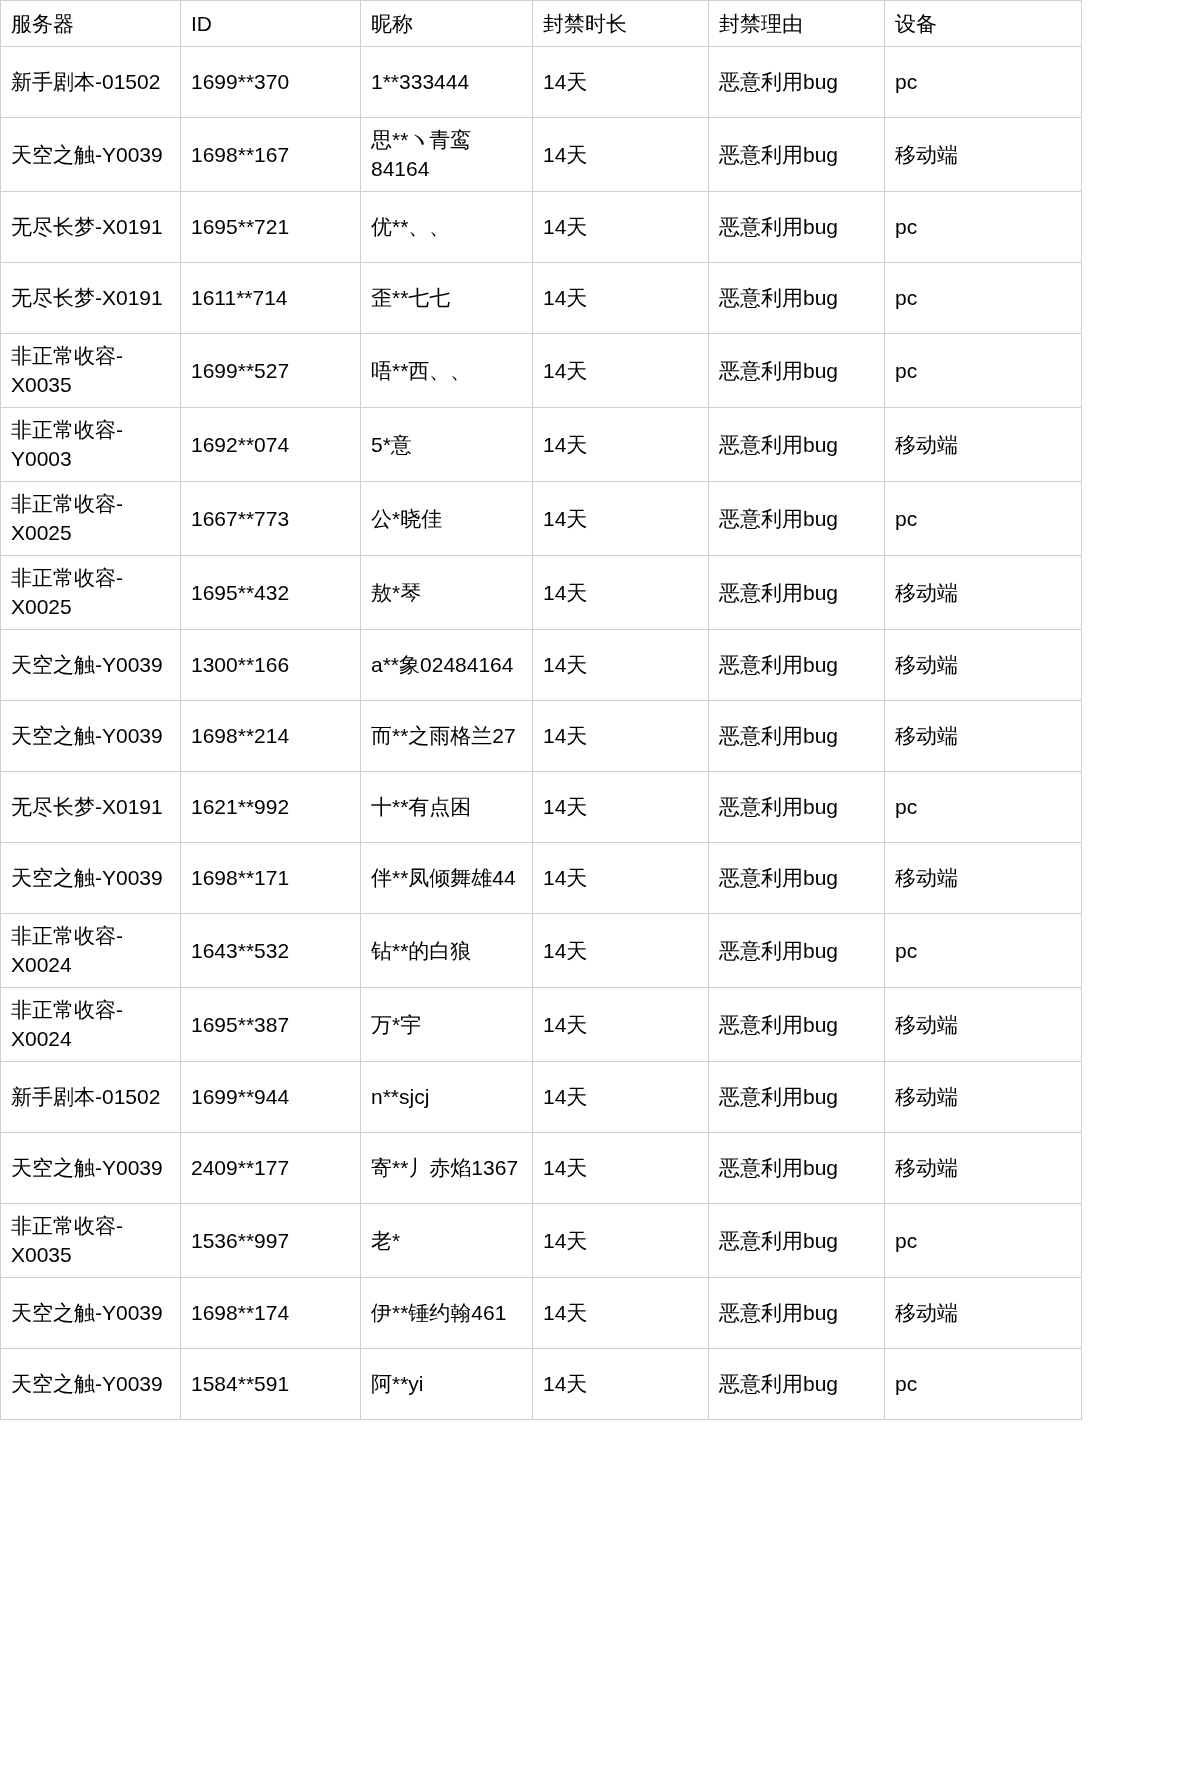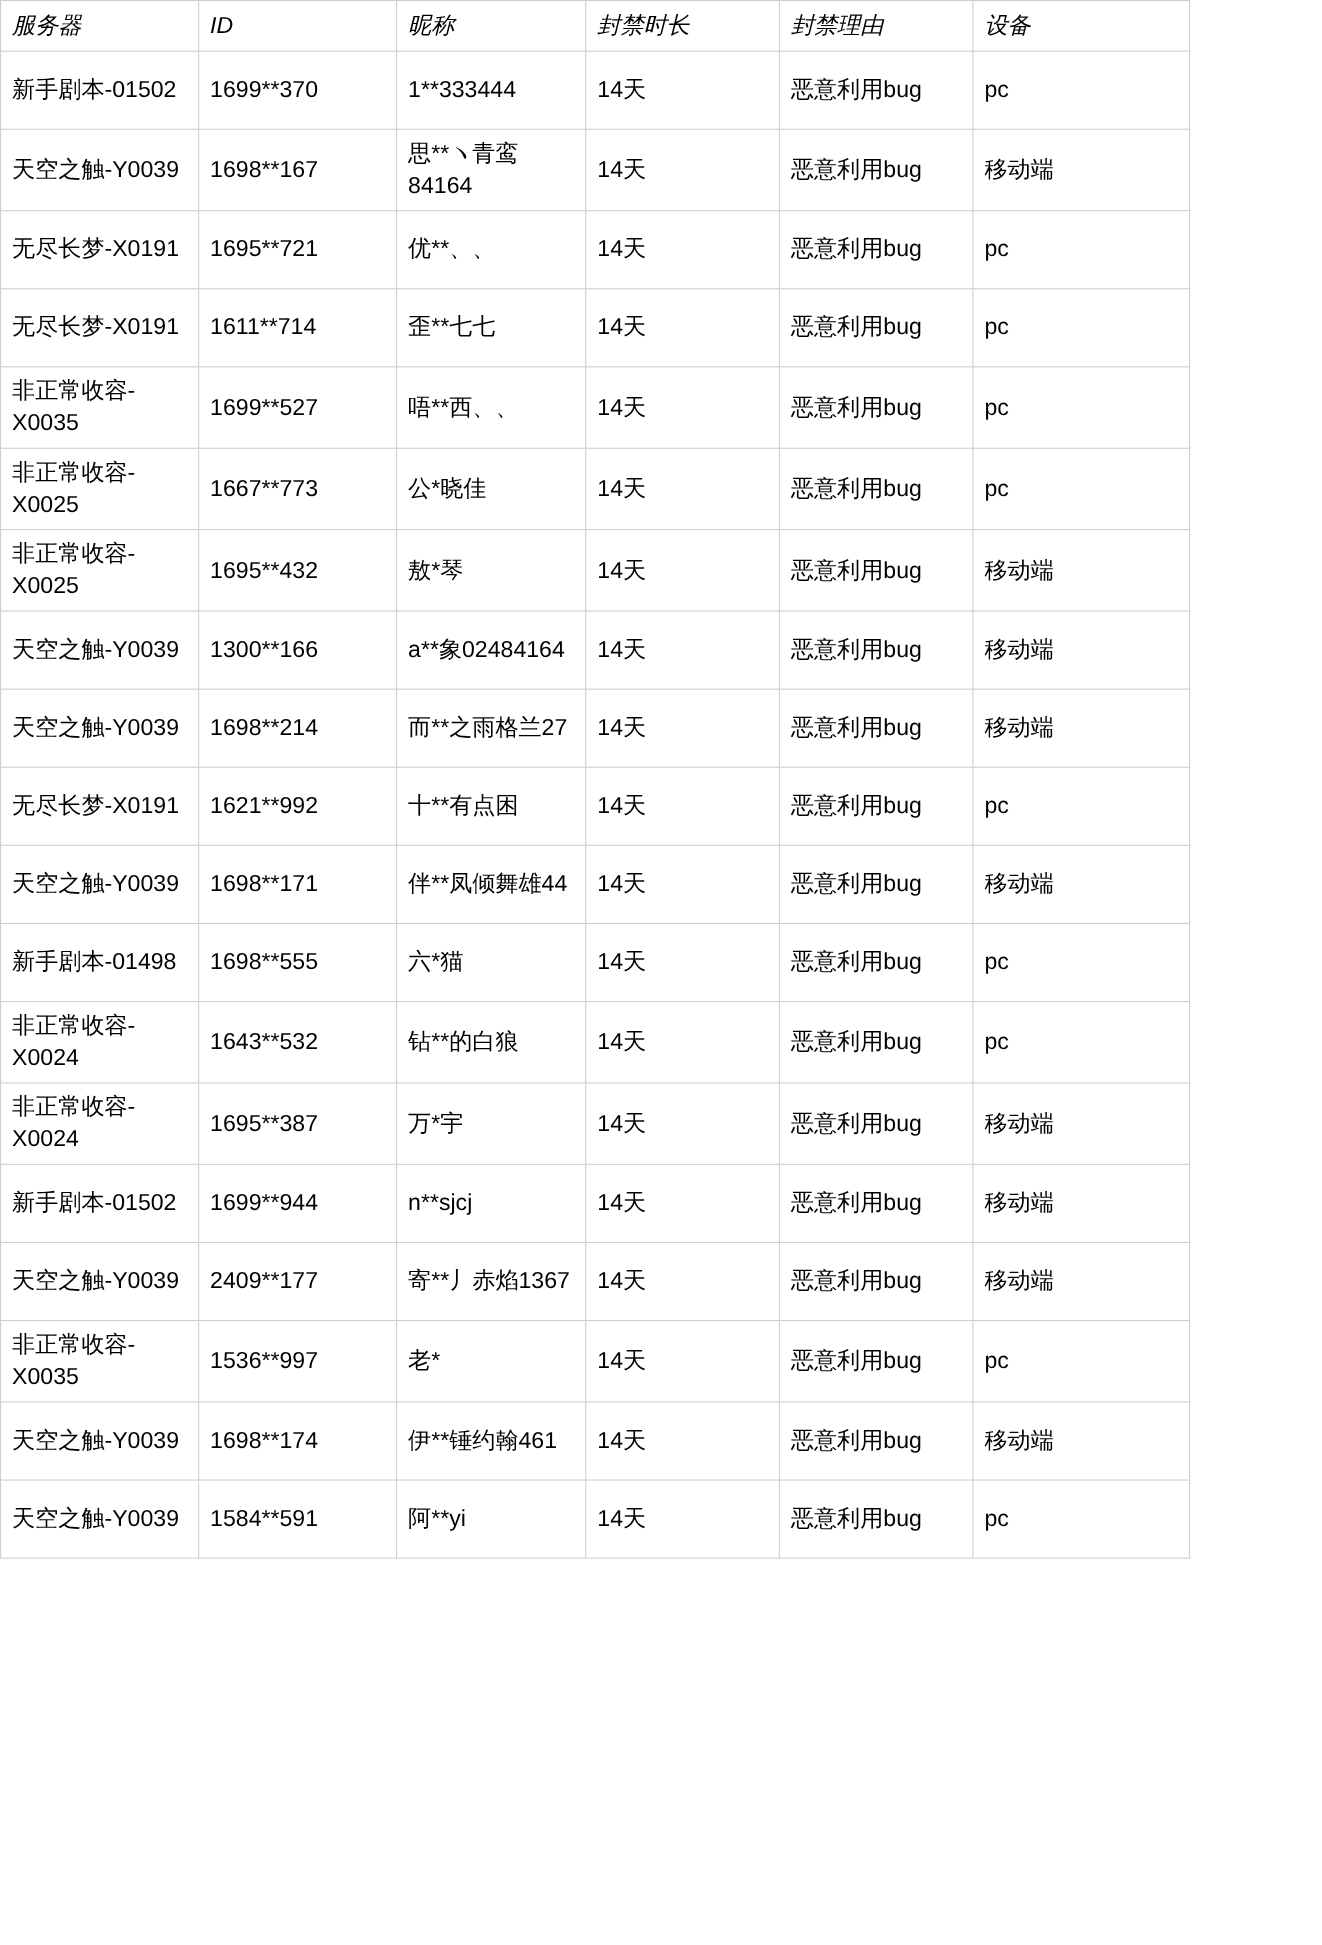--- a/index.html
+++ b/index.html
@@ -34,21 +34,20 @@
     line-height: 29px;
     font-weight: normal;
     text-align: left;
     vertical-align: middle;
     word-break: break-word;
     color: #000;
     background: #fff;
   }
   .ban-table th {
     height: 30px;
-    font-style: italic;
   }
   .ban-table tbody td {
     height: 55px;
   }
 </style>
 </head>
 <body>
 
 <table class="ban-table">
   <colgroup>
@@ -104,20 +103,28 @@
     </tr>
     <tr>
       <td>非正常收容-X0035</td>
       <td>1699**527</td>
       <td>唔**西、、</td>
       <td>14天</td>
       <td>恶意利用bug</td>
       <td>pc</td>
     </tr>
     <tr>
+      <td>非正常收容-Y0003</td>
+      <td>1692**074</td>
+      <td>5*意</td>
+      <td>14天</td>
+      <td>恶意利用bug</td>
+      <td>移动端</td>
+    </tr>
+    <tr>
       <td>非正常收容-X0025</td>
       <td>1667**773</td>
       <td>公*晓佳</td>
       <td>14天</td>
       <td>恶意利用bug</td>
       <td>pc</td>
     </tr>
     <tr>
       <td>非正常收容-X0025</td>
       <td>1695**432</td>
@@ -150,28 +157,20 @@
       <td>恶意利用bug</td>
       <td>pc</td>
     </tr>
     <tr>
       <td>天空之触-Y0039</td>
       <td>1698**171</td>
       <td>伴**凤倾舞雄44</td>
       <td>14天</td>
       <td>恶意利用bug</td>
       <td>移动端</td>
-    </tr>
-    <tr>
-      <td>新手剧本-01498</td>
-      <td>1698**555</td>
-      <td>六*猫</td>
-      <td>14天</td>
-      <td>恶意利用bug</td>
-      <td>pc</td>
     </tr>
     <tr>
       <td>非正常收容-X0024</td>
       <td>1643**532</td>
       <td>钻**的白狼</td>
       <td>14天</td>
       <td>恶意利用bug</td>
       <td>pc</td>
     </tr>
     <tr>

